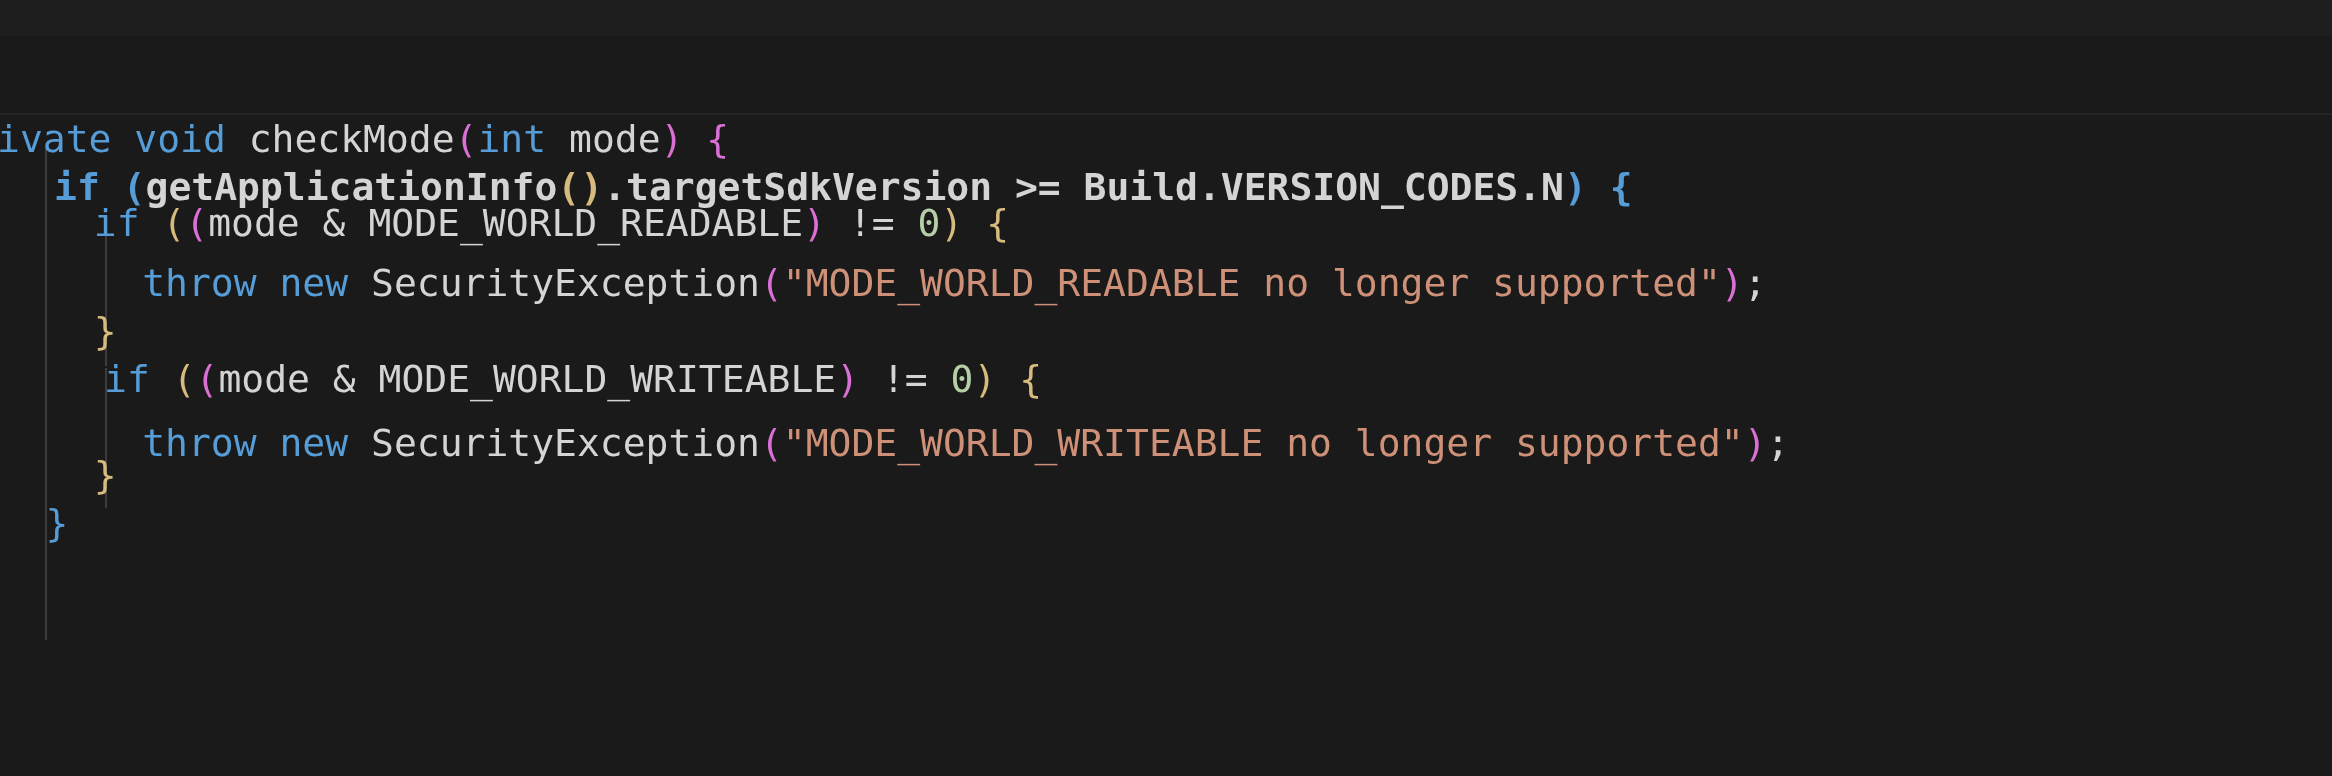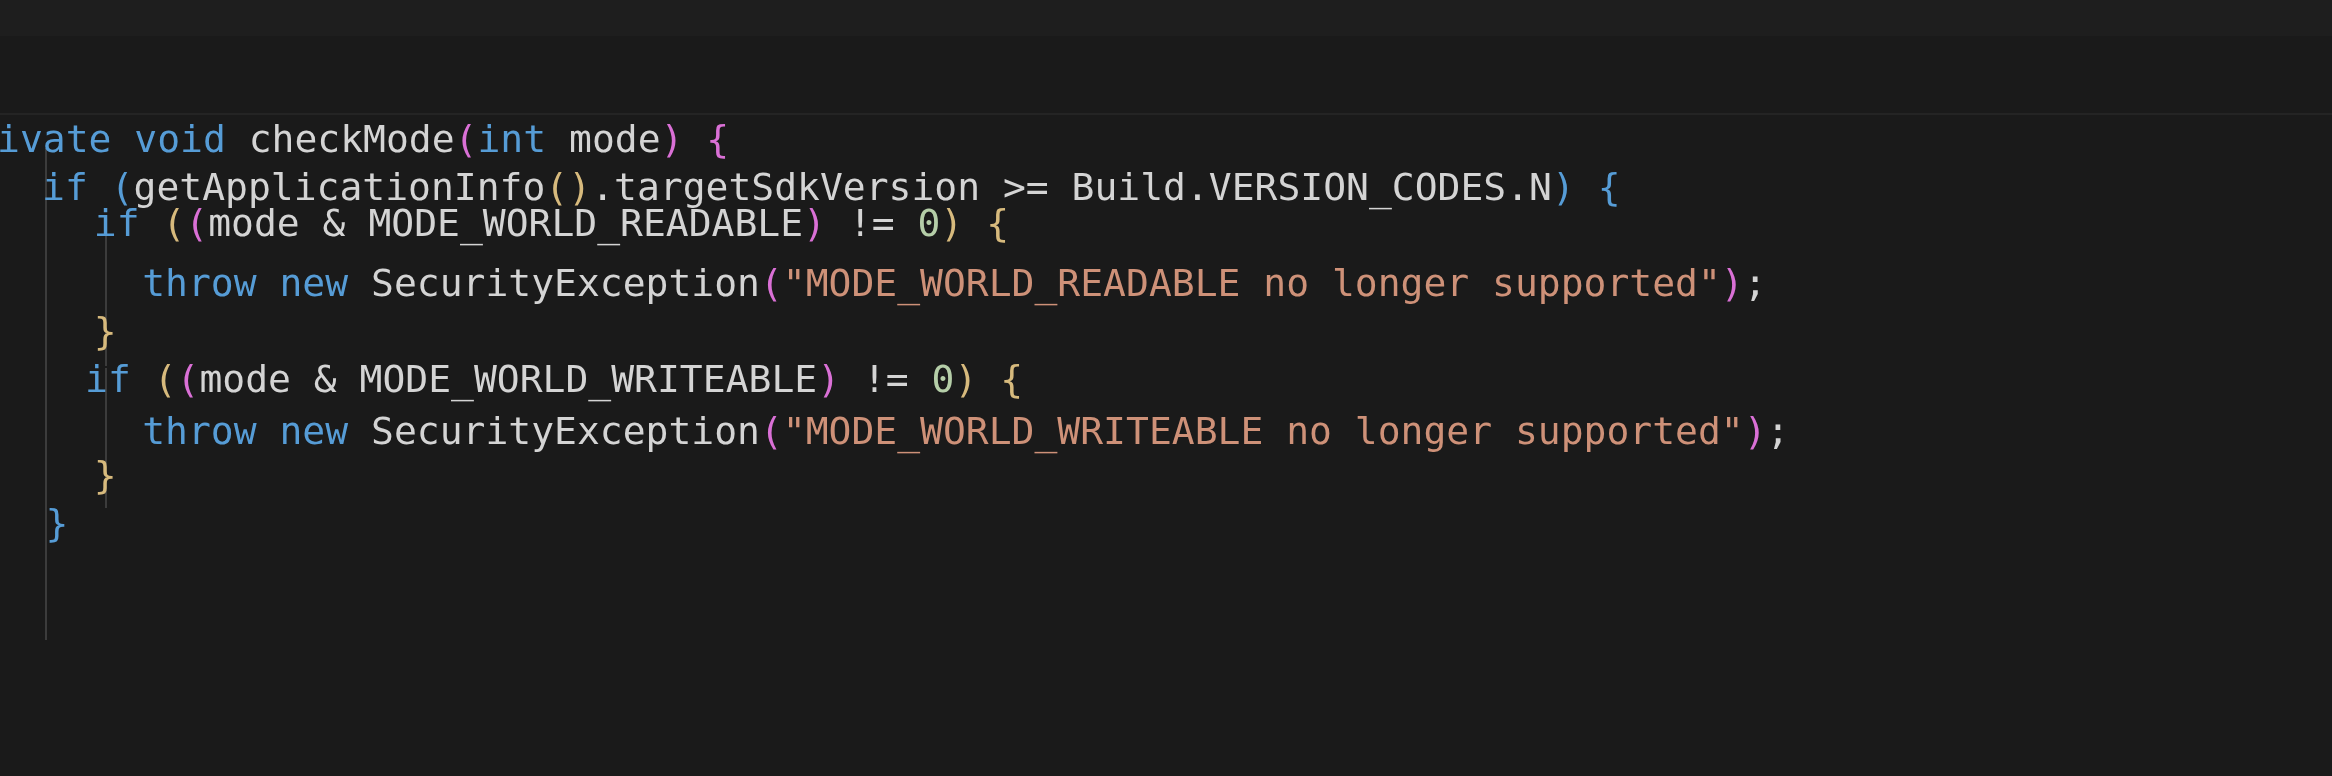--- a/index.html
+++ b/index.html
@@ -77,24 +77,24 @@
 
   <div class="code-surface">
     <div id="guides">
         <div class="indent-guide" style="left: 45px; top: 33px; height: 340px;"></div>
         <div class="indent-guide" style="left: 105px; top: 111px; height: 140px;"></div>
         <div class="indent-guide" style="left: 45px; top: 373px; height: 152px;"></div>
         <div class="indent-guide" style="left: 105px; top: 253px; height: 140px;"></div>
       </div>
     <div id="lines">
         <div class="line" style="top: 0px; left: -3px;"><span class="kw">ivate</span><span class="plain"> </span><span class="kw">void</span><span class="plain"> </span><span class="plain">checkMode</span><span class="br3">(</span><span class="type">int</span><span class="plain"> mode</span><span class="br3">)</span><span class="plain"> </span><span class="br3">{</span></div>
-        <div class="line" style="top: 48px; left: 42px;"><span class="kw">if</span><span class="plain"> </span><span class="br1">(</span><span class="plain">getApplicationInfo</span><span class="br2">()</span><span class="plain">.targetSdkVersion &gt;= Build.VERSION_CODES.N</span><span class="br1">)</span><span class="plain"> </span><span class="br1">{</span></div>
+        <div class="line" style="top: 48px; left: 54px; font-weight: bold;"><span class="kw">if</span><span class="plain"> </span><span class="br1">(</span><span class="plain">getApplicationInfo</span><span class="br2">()</span><span class="plain">.targetSdkVersion &gt;= Build.VERSION_CODES.N</span><span class="br1">)</span><span class="plain"> </span><span class="br1">{</span></div>
         <div class="line" style="top: 84px; left: 93.8px;"><span class="kw">if</span><span class="plain"> </span><span class="br2">(</span><span class="br3">(</span><span class="plain">mode &amp; MODE_WORLD_READABLE</span><span class="br3">)</span><span class="plain"> != </span><span class="num">0</span><span class="br2">)</span><span class="plain"> </span><span class="br2">{</span></div>
         <div class="line" style="top: 144px; left: 142.2px;"><span class="kw">throw</span><span class="plain"> </span><span class="kw">new</span><span class="plain"> </span><span class="plain">SecurityException</span><span class="br3">(</span><span class="str">"MODE_WORLD_READABLE no longer supported"</span><span class="br3">)</span><span class="plain">;</span></div>
         <div class="line" style="top: 192px; left: 93.8px;"><span class="br2">}</span></div>
-        <div class="line" style="top: 240px; left: 85px;"><span class="kw">if</span><span class="plain"> </span><span class="br2">(</span><span class="br3">(</span><span class="plain">mode &amp; MODE_WORLD_WRITEABLE</span><span class="br3">)</span><span class="plain"> != </span><span class="num">0</span><span class="br2">)</span><span class="plain"> </span><span class="br2">{</span></div>
-        <div class="line" style="top: 292px; left: 142.2px;"><span class="kw">throw</span><span class="plain"> </span><span class="kw">new</span><span class="plain"> </span><span class="plain">SecurityException</span><span class="br3">(</span><span class="str">"MODE_WORLD_WRITEABLE no longer supported"</span><span class="br3">)</span><span class="plain">;</span></div>
+        <div class="line" style="top: 240px; left: 104px;"><span class="kw">if</span><span class="plain"> </span><span class="br2">(</span><span class="br3">(</span><span class="plain">mode &amp; MODE_WORLD_WRITEABLE</span><span class="br3">)</span><span class="plain"> != </span><span class="num">0</span><span class="br2">)</span><span class="plain"> </span><span class="br2">{</span></div>
+        <div class="line" style="top: 304px; left: 142.2px;"><span class="kw">throw</span><span class="plain"> </span><span class="kw">new</span><span class="plain"> </span><span class="plain">SecurityException</span><span class="br3">(</span><span class="str">"MODE_WORLD_WRITEABLE no longer supported"</span><span class="br3">)</span><span class="plain">;</span></div>
         <div class="line" style="top: 336px; left: 93.8px;"><span class="br2">}</span></div>
         <div class="line" style="top: 384px; left: 45.4px;"><span class="br1">}</span></div>
       </div>
   </div>
 
 </div>
 
 </body></html>

